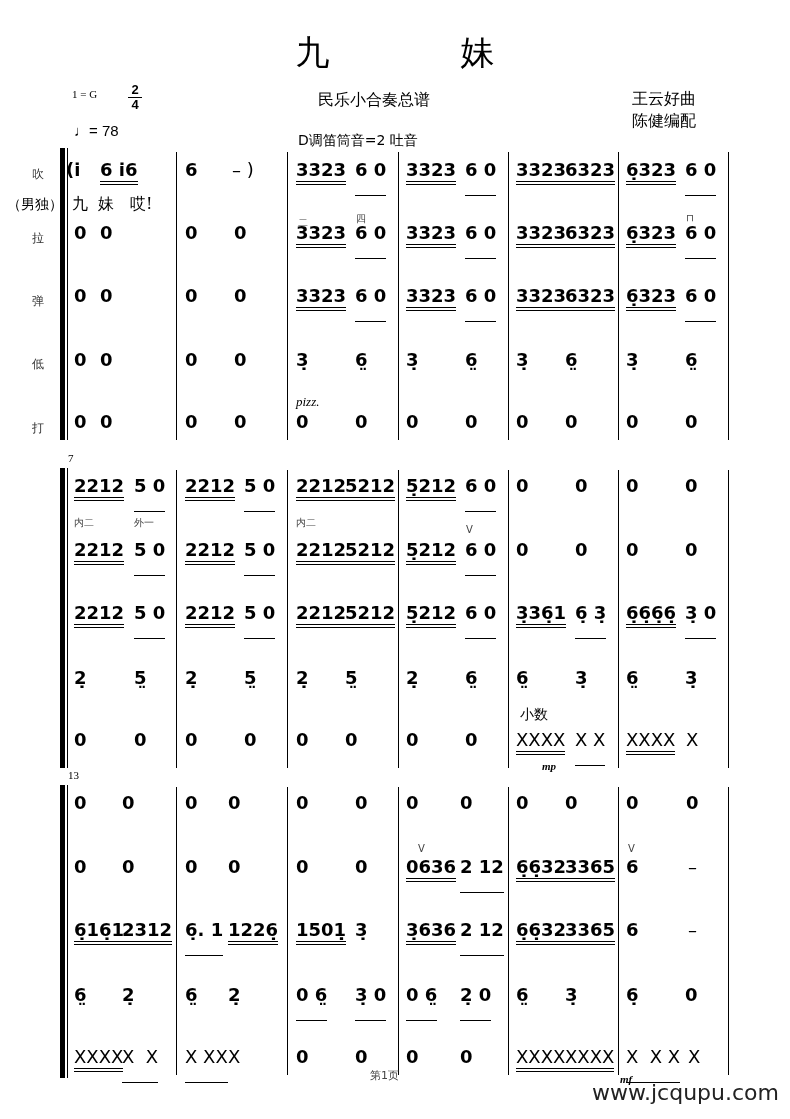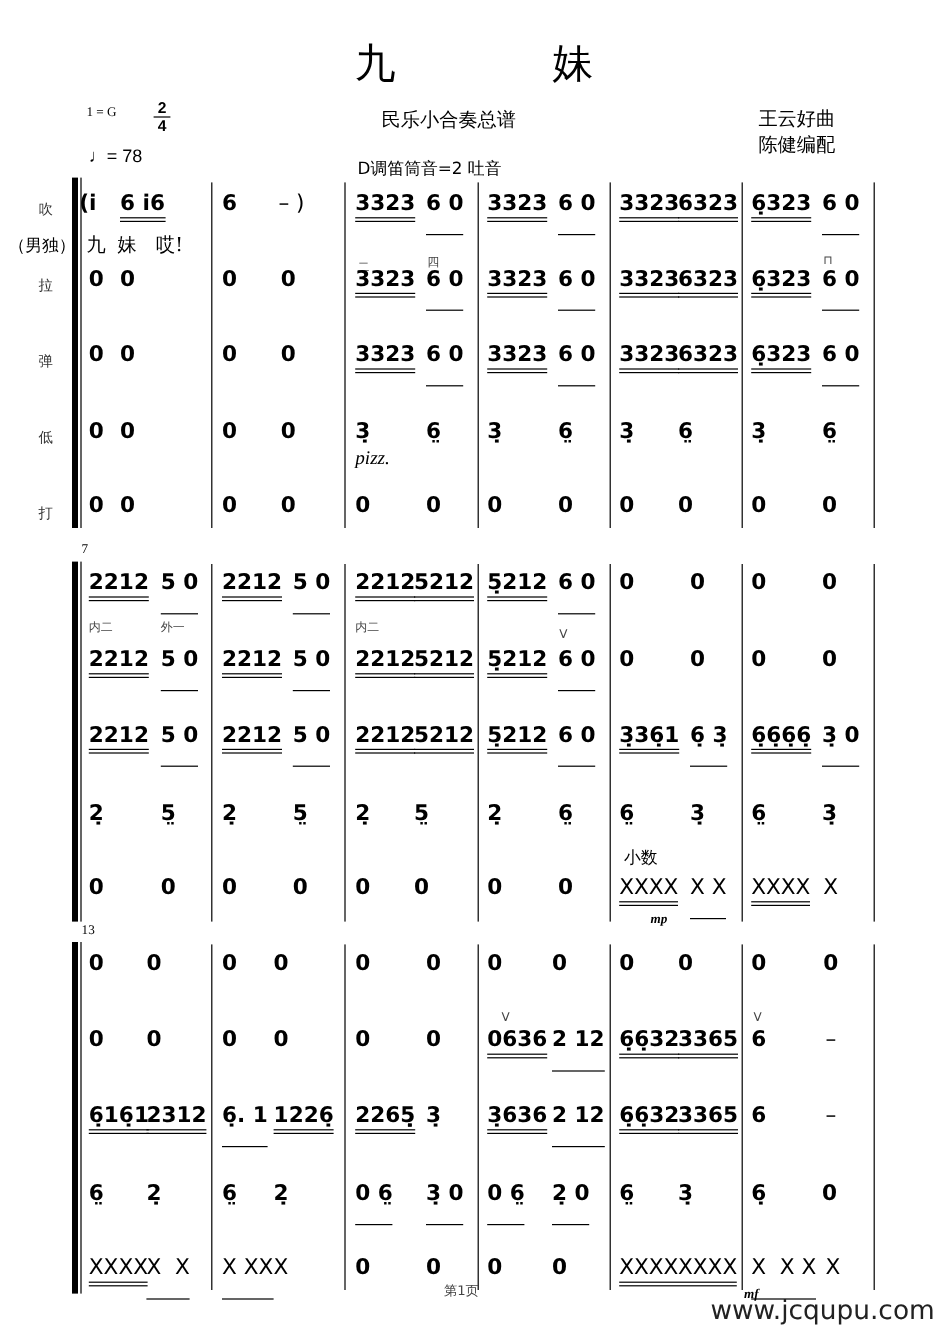--- a/index.html
+++ b/index.html
@@ -20,21 +20,21 @@
   .barline{position:absolute;width:1px;background:#000;}
   .mnum{position:absolute;left:68px;font-size:11px;font-family:"Liberation Serif",serif;}
   .label{position:absolute;width:56px;text-align:center;font-size:12px;color:#333;font-family:"DejaVu Serif","Liberation Serif",serif;}
   .label.solo{font-size:14px;color:#000;left:0;width:70px;}
   .cell{position:absolute;font-family:"DejaVu Sans","Liberation Sans",sans-serif;font-weight:bold;font-size:18px;line-height:20px;white-space:nowrap;}
   .u1{border-bottom:1.5px solid #000;padding-bottom:15px;}
   .u2{border-bottom:4px double #000;padding-bottom:1px;}
   .lyric{position:absolute;font-family:"DejaVu Serif","Liberation Serif",serif;font-size:16px;font-weight:normal;}
   .small{position:absolute;font-size:10px;color:#444;font-weight:normal;}
   .dyn{position:absolute;font-family:"Liberation Serif",serif;font-style:italic;font-weight:bold;font-size:11px;}
-  .pizz{position:absolute;font-family:"Liberation Serif",serif;font-style:italic;font-size:16px;}
+  .pizz{position:absolute;font-family:"Liberation Serif",serif;font-style:italic;font-size:13px;margin-top:20px;}
   .footer{left:370px;top:1068px;font-size:11px;color:#444;}
   .watermark{left:592px;top:1080px;font-size:22px;color:#222;font-family:"DejaVu Sans",sans-serif;}
 </style>
 </head>
 <body>
 
 <div class="abs title">九 妹</div>
 <div class="abs key">1 = G</div>
 <div class="abs timesig">
   <div>2</div>
@@ -259,21 +259,21 @@
   <div class="cell u1" style="left:460px;top:72px;">2 12</div>
   <div class="cell u2" style="left:516px;top:72px;">6̣6̣32</div>
   <div class="cell u2" style="left:565px;top:72px;">3365</div>
   <div class="cell" style="left:626px;top:72px;">6</div>
   <div class="cell" style="left:688px;top:72px;font-weight:normal;">–</div>
 
   <div class="cell u2" style="left:74px;top:135px;">6̣16̣1</div>
   <div class="cell u2" style="left:122px;top:135px;">2312</div>
   <div class="cell u1" style="left:185px;top:135px;">6̣. 1</div>
   <div class="cell u2" style="left:228px;top:135px;">1226̣</div>
-  <div class="cell u2" style="left:296px;top:135px;">2265̣̣</div>
+  <div class="cell u2" style="left:296px;top:135px;">1501̣̣</div>
   <div class="cell" style="left:355px;top:135px;">3̣</div>
   <div class="cell u2" style="left:406px;top:135px;">3̣636</div>
   <div class="cell u1" style="left:460px;top:135px;">2 12</div>
   <div class="cell u2" style="left:516px;top:135px;">6̣6̣32</div>
   <div class="cell u2" style="left:565px;top:135px;">3365</div>
   <div class="cell" style="left:626px;top:135px;">6</div>
   <div class="cell" style="left:688px;top:135px;font-weight:normal;">–</div>
 
   <div class="cell" style="left:74px;top:200px;">6̤</div>
   <div class="cell" style="left:122px;top:200px;">2̣</div>

